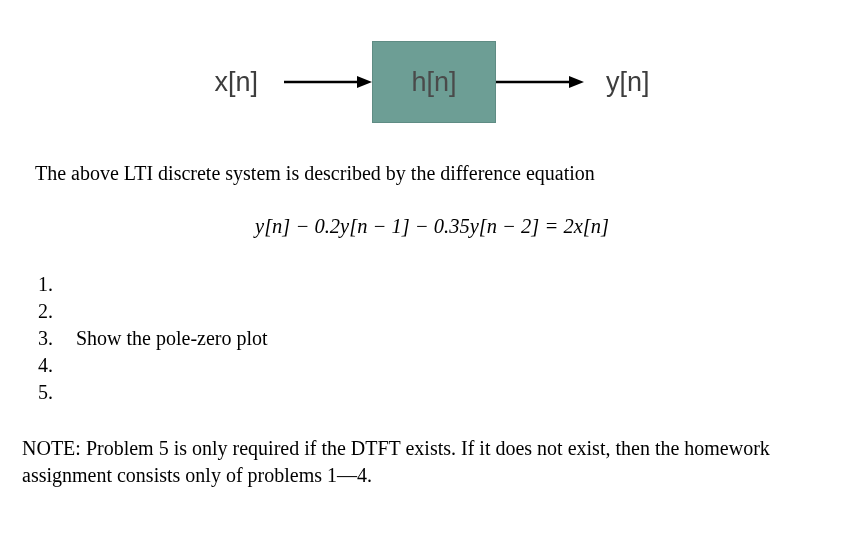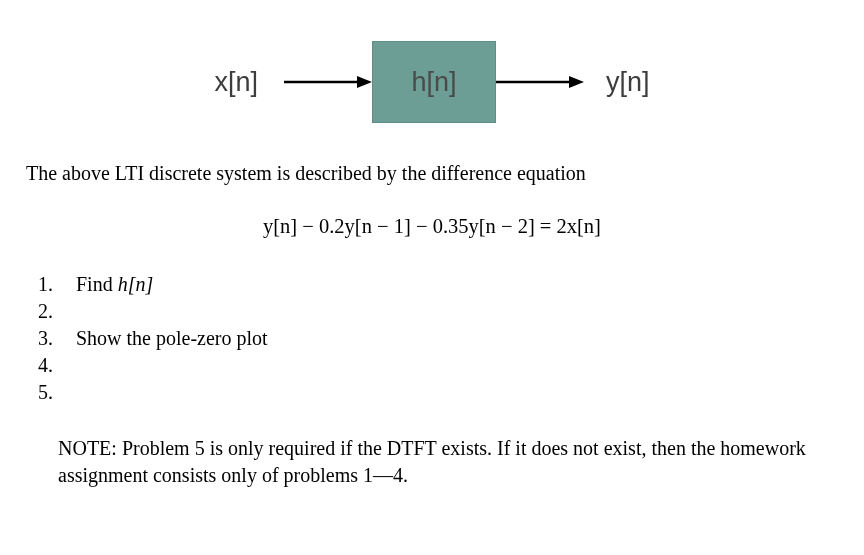--- a/index.html
+++ b/index.html
@@ -52,28 +52,29 @@
   .system-block span {
     font-family: "Liberation Sans", sans-serif;
     font-size: 27px;
     color: var(--block-label, #4a4a4a);
     line-height: 1;
   }
 
   
   .intro {
     margin: 36px 0 0 0;
-    padding-left: 26px;
+    padding-left: 35px;
     font-size: 20px;
     line-height: 27px;
   }
   .equation {
     margin: 26px 0 0 0;
     font-size: 20.5px;
     line-height: 27px;
+    font-style: italic;
     text-align: center;
   }
   .problems {
     margin-top: 31px;
     padding-left: 38px;
   }
   .problem-row {
     display: flex;
     font-size: 20px;
     line-height: 27px;
@@ -83,21 +84,21 @@
     flex: 0 0 38px;
   }
   .problem-row .ptext {
     width: 732px;
   }
   .problem-row .math {
     font-style: italic;
   }
   .note {
     margin: 29px 0 0 0;
-    padding-left: 58px;
+    padding-left: 22px;
     width: 772px;
     box-sizing: content-box;
     font-size: 20px;
     line-height: 27px;
   }
 </style>
 </head>
 <body>
 
 <div class="page">
@@ -119,21 +120,20 @@
   </div>
 
   <p class="intro">The above LTI discrete system is described by the difference equation</p>
 
   <p class="equation">y[n] − 0.2y[n − 1] − 0.35y[n − 2] = 2x[n]</p>
 
   <div class="problems">
 
     <div class="problem-row">
       <span class="num">1.</span>
-      <span class="ptext"><span>Find </span><span class="math">h[n]</span><span></span></span>
     </div>
 
     <div class="problem-row">
       <span class="num">2.</span>
     </div>
 
     <div class="problem-row">
       <span class="num">3.</span>
       <span class="ptext"><span>Show the pole-zero plot</span><span class="math"></span><span></span></span>
     </div>

